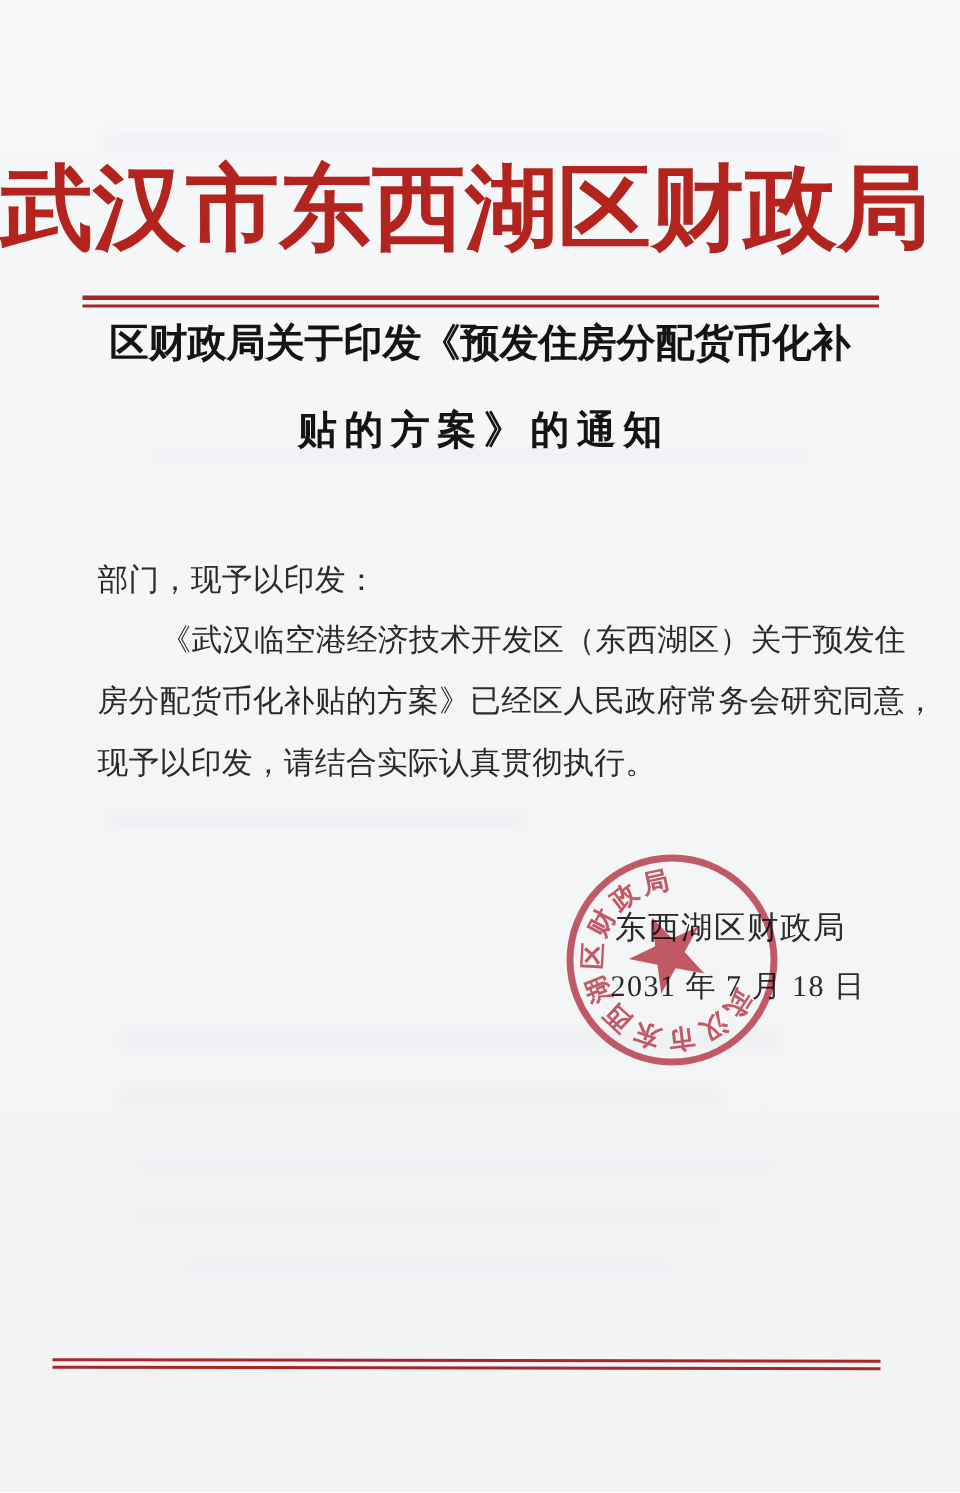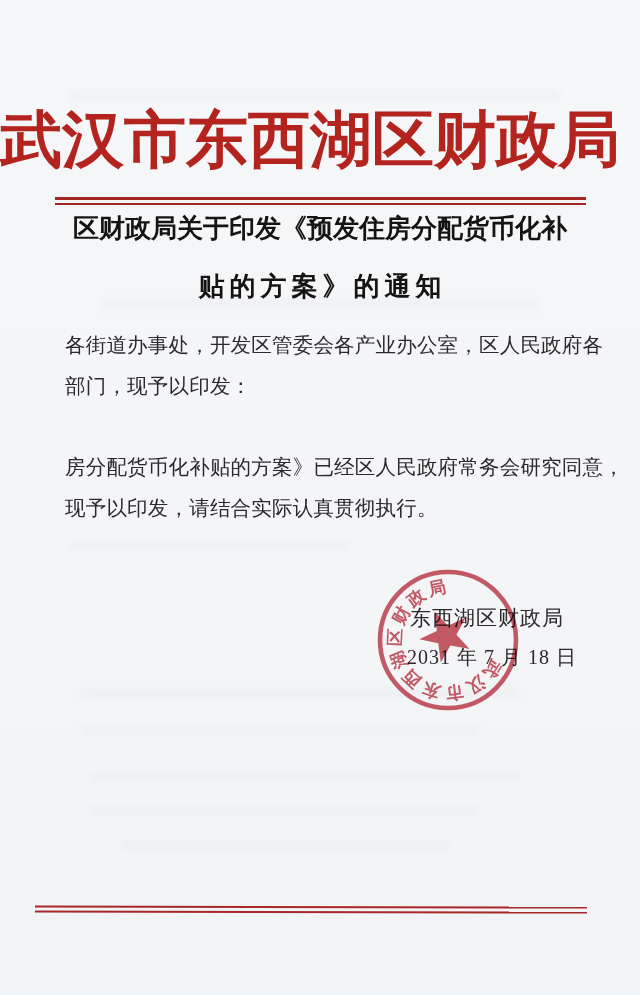--- a/index.html
+++ b/index.html
@@ -94,23 +94,23 @@
   <div class="smudge" style="top:840px;left:120px;width:330px;height:10px;"></div>
 
   <div class="agency-header">武汉市东西湖区财政局</div>
 
   <div class="rule rule-top-thick"></div>
   <div class="rule rule-top-thin"></div>
 
   <div class="doc-title l1">区财政局关于印发《预发住房分配货币化补</div>
   <div class="doc-title l2">贴的方案》的通知</div>
 
-  <div class="bodyline" style="top:331px;left:65px;">各街道办事处，开发区管委会各产业办公室，区人民政府各</div>
   <div class="bodyline" style="top:372px;left:65px;">部门，现予以印发：</div>
 
+  <div class="bodyline" style="top:412px;left:107px;">《武汉临空港经济技术开发区（东西湖区）关于预发住</div>
   <div class="bodyline" style="top:494px;left:65px;">现予以印发，请结合实际认真贯彻执行。</div>
   <div class="bodyline" style="top:453px;left:65px;">房分配货币化补贴的方案》已经区人民政府常务会研究同意，</div>
 
   <div class="sig sig-agency">东西湖区财政局</div>
   <div class="sig sig-date">2031 年 7 月 18 日</div>
 
   <svg class="seal" id="official-seal" viewBox="0 0 148 148" xmlns="http://www.w3.org/2000/svg">
     <circle id="seal-ring" cx="74" cy="74" r="68" fill="none" stroke-width="4.6" stroke="#c2404f"></circle>
     <g id="seal-star" transform="translate(72 70) rotate(-25)">
         <polygon points="0.0,-27.0 6.2,-8.5 25.7,-8.3 10.0,3.2 15.9,21.8 0.0,10.5 -15.9,21.8 -10.0,3.2 -25.7,-8.3 -6.2,-8.5" fill="#c2404f"></polygon>

